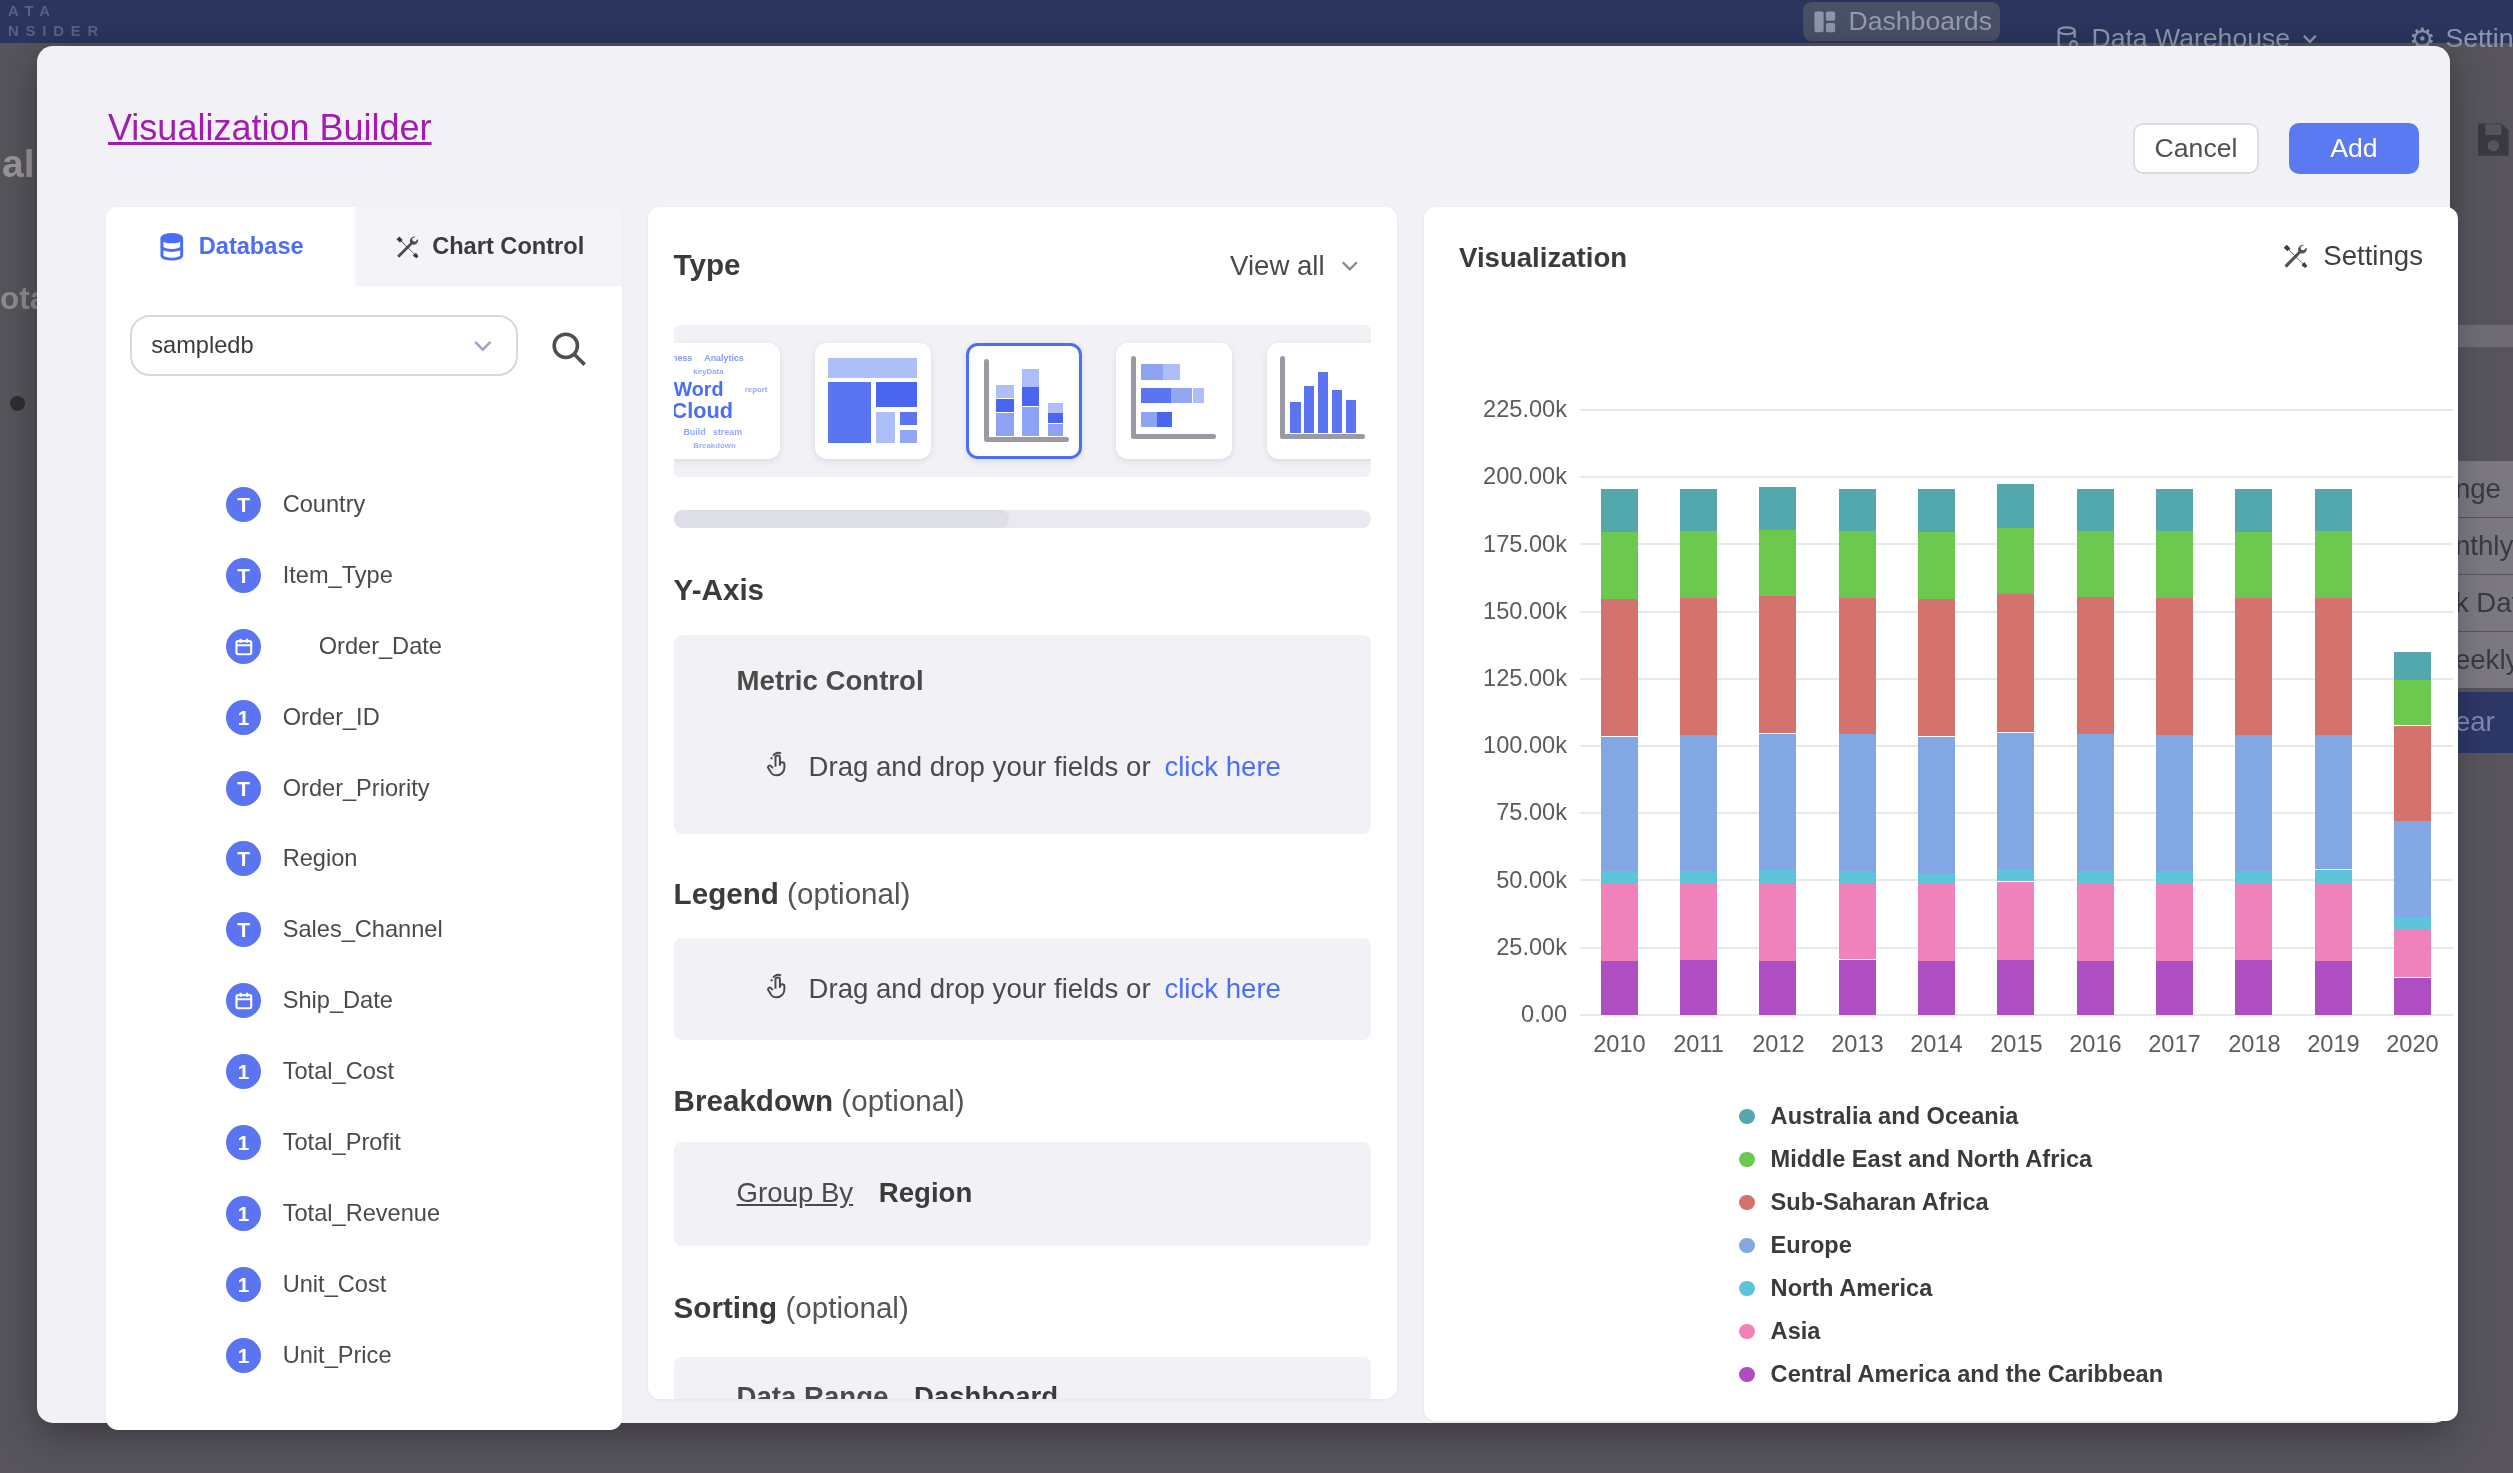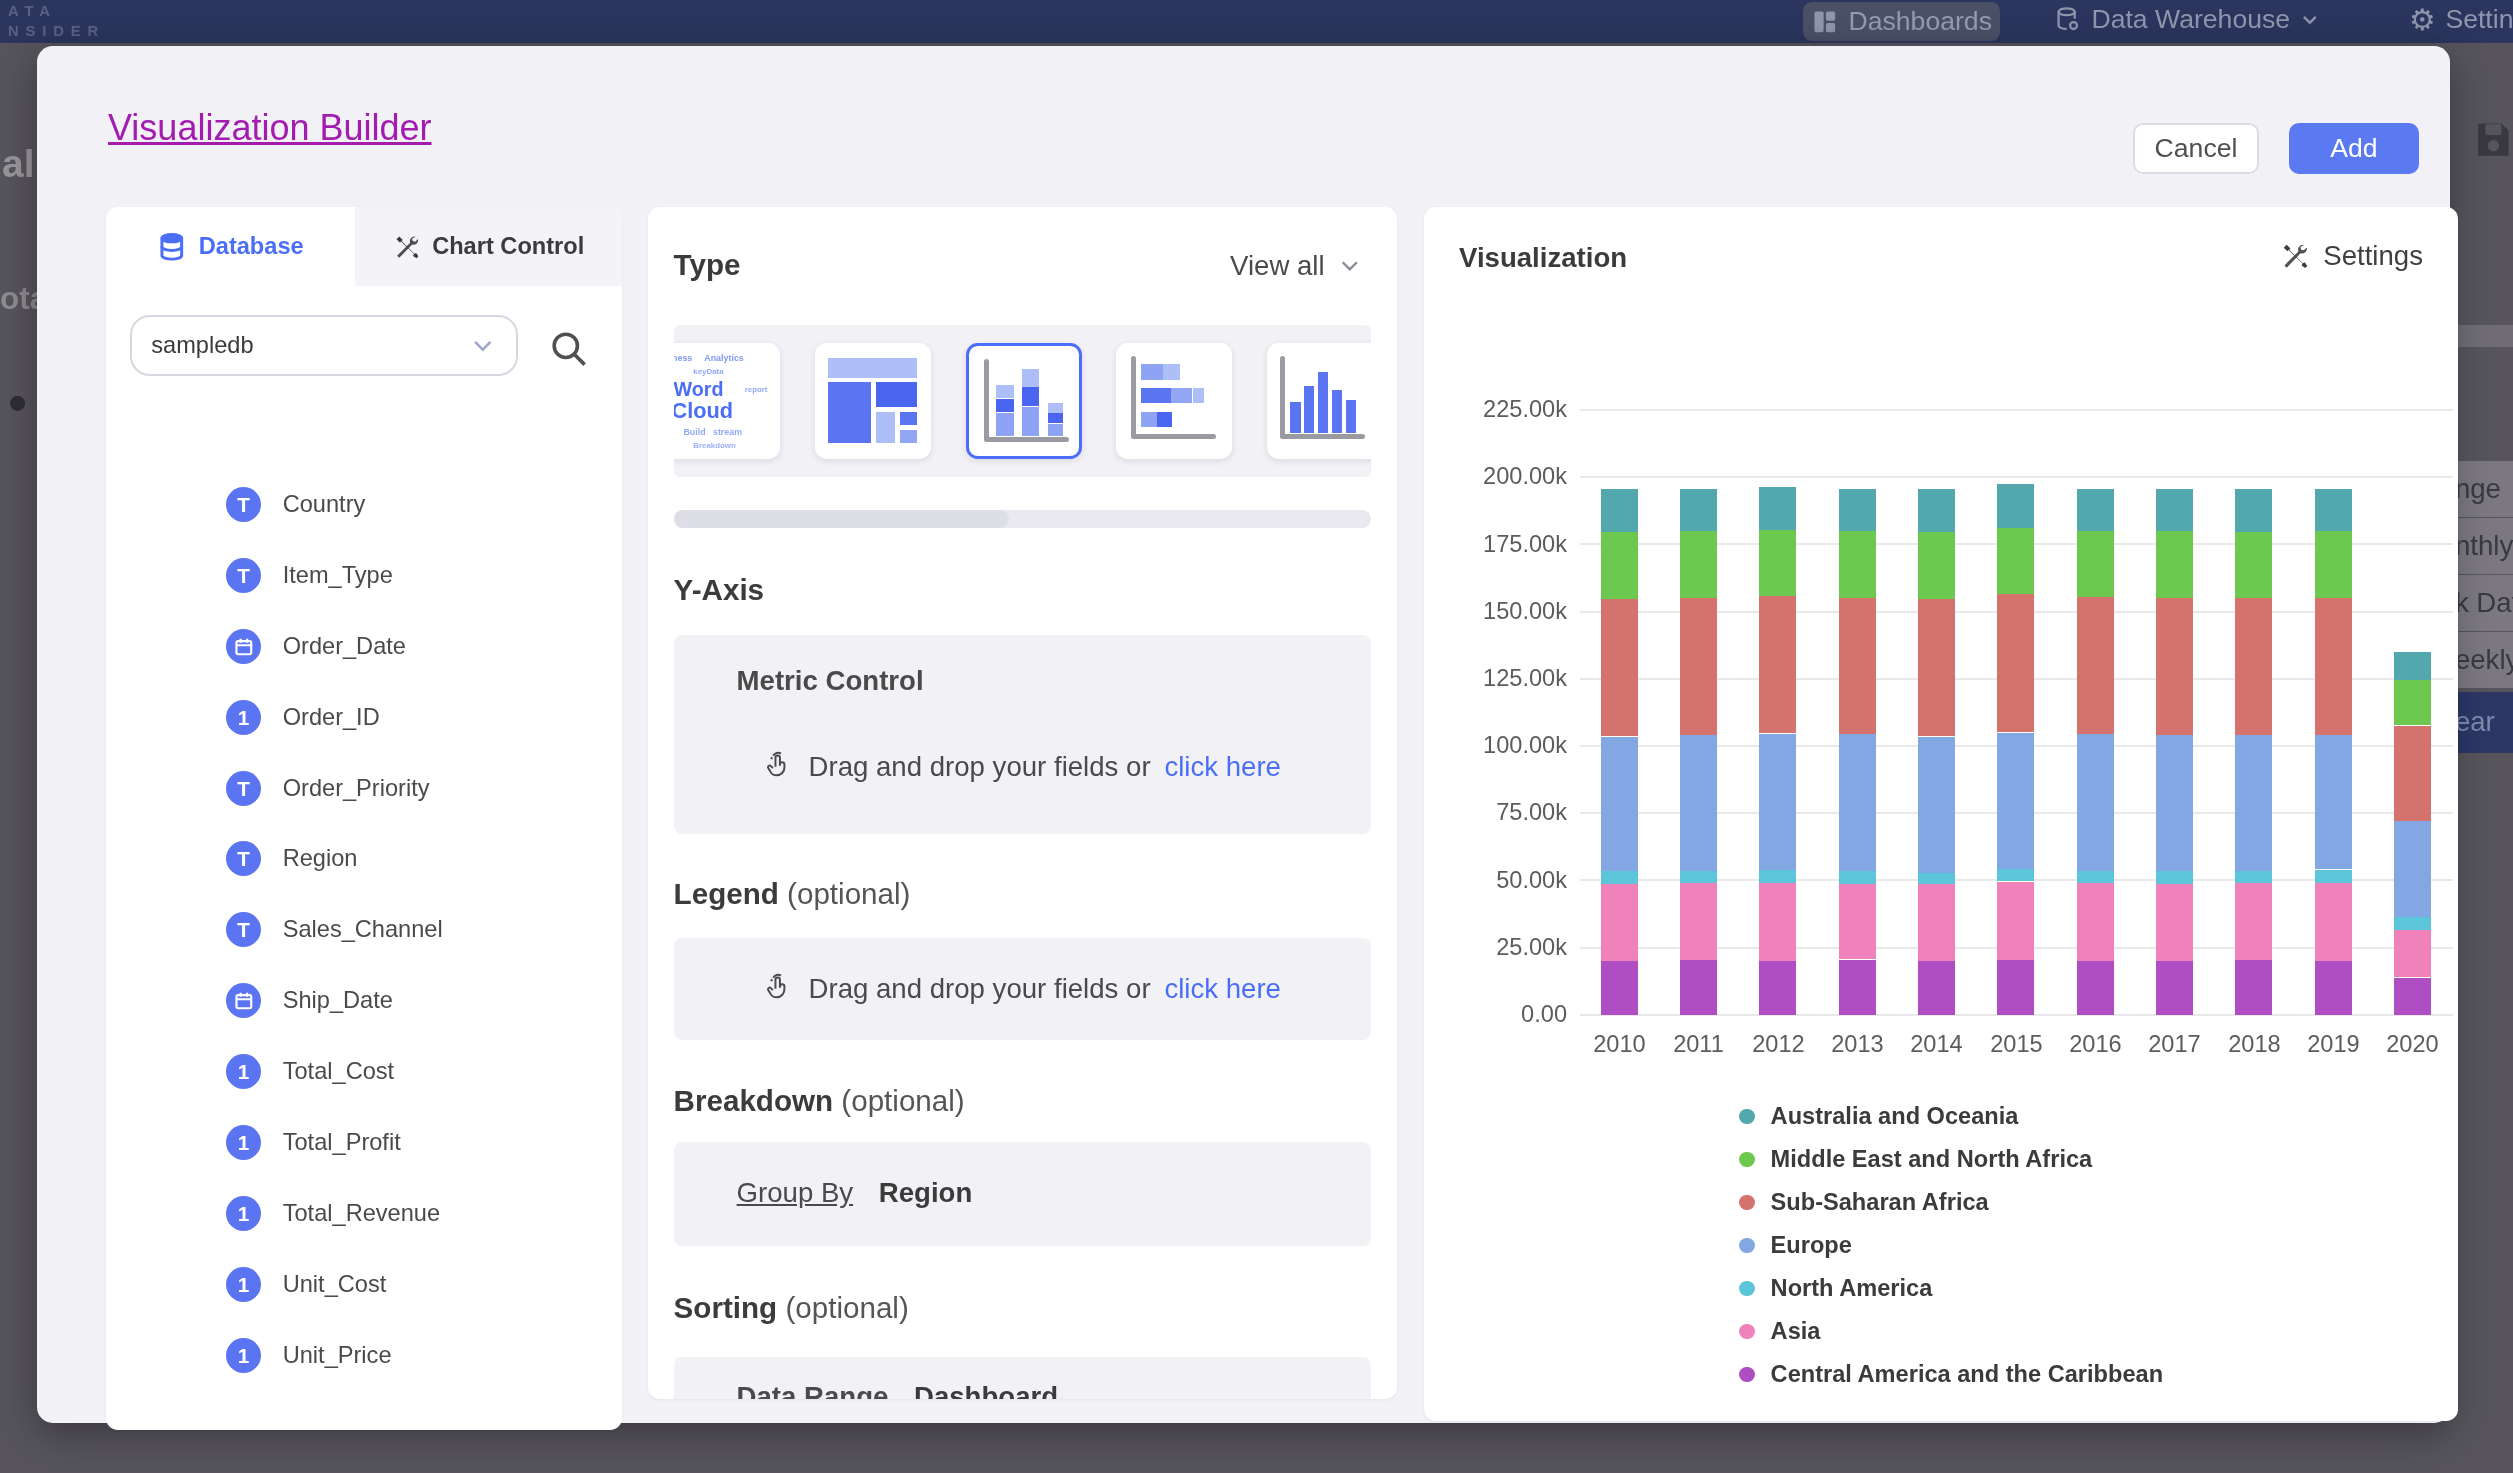--- a/index.html
+++ b/index.html
@@ -1,21 +1,21 @@
 <!DOCTYPE html>
 <html><head>
 <meta charset="utf-8">
 <style>
   html,body{margin:0;padding:0;background:#56535b;font-family:"Liberation Sans",sans-serif;}
   #screen{position:relative;width:2514px;height:1474px;overflow:hidden;background:#57545c;}
   
   #topbar{position:absolute;left:0;top:0;width:2514px;height:43px;background:#2b355e;}
   .logo{position:absolute;left:7.9px;top:2px;color:#5a6183;font-weight:bold;font-size:14.8px;letter-spacing:6.9px;line-height:19.7px;}
   .nav-pill{position:absolute;left:1803px;top:2px;height:39px;width:197px;background:#4a5066;border-radius:8.9px;display:flex;align-items:center;justify-content:center;gap:9.9px;color:#959cb2;font-size:26.6px;}
-  .nav-item{position:absolute;top:0;height:39px;display:flex;align-items:center;gap:9.9px;color:#8f96ad;font-size:26.6px;}
+  .nav-item{position:absolute;top:19px;height:39px;display:flex;align-items:center;gap:9.9px;color:#8f96ad;font-size:26.6px;}
   #nav-dw{left:2054px;}
   #nav-settings{left:2409px;}
   .gear{font-family:"DejaVu Sans",sans-serif;font-size:29.6px;}
   .bg-frag{position:absolute;color:#99969c;font-weight:bold;}
   #frag1{left:2px;top:142px;font-size:39px;}
   #frag2{left:0px;top:280px;font-size:31.5px;color:#8e8b91;}
   #frag-tick{position:absolute;left:91px;top:372px;width:11.8px;height:6.9px;background:#35333a;}
   #frag-dot{position:absolute;left:9.9px;top:396px;width:14.8px;height:14.8px;border-radius:50%;background:#2f2d33;}
   #save-frag{position:absolute;left:2471px;top:118px;width:43px;height:43px;}
   #bg-band{position:absolute;left:2450px;top:325px;width:64px;height:21.7px;background:#6f6c75;}
@@ -180,21 +180,21 @@
         </svg>
       <div id="field-list">
           <div class="field-row" style="top: 276px;">
             <div class="ficon">T</div>
             <div class="flabel">Country</div>
           </div>
           <div class="field-row" style="top: 347px;">
             <div class="ficon">T</div>
             <div class="flabel">Item_Type</div>
           </div>
-          <div class="field-row" style="top: 418px;">
+          <div class="field-row" style="top: 418px; gap: 36px;">
             <div class="ficon">
               <svg width="19.7" height="19.7" viewBox="0 0 24 24" fill="none" stroke="#fff" stroke-width="2.6">
                 <rect x="3" y="5" width="18" height="16" rx="2"></rect>
                 <path d="M8 2v5M16 2v5M3 10h18"></path>
               </svg>
             </div>
             <div class="flabel">Order_Date</div>
           </div>
           <div class="field-row" style="top: 489px;">
             <div class="ficon">1</div>

